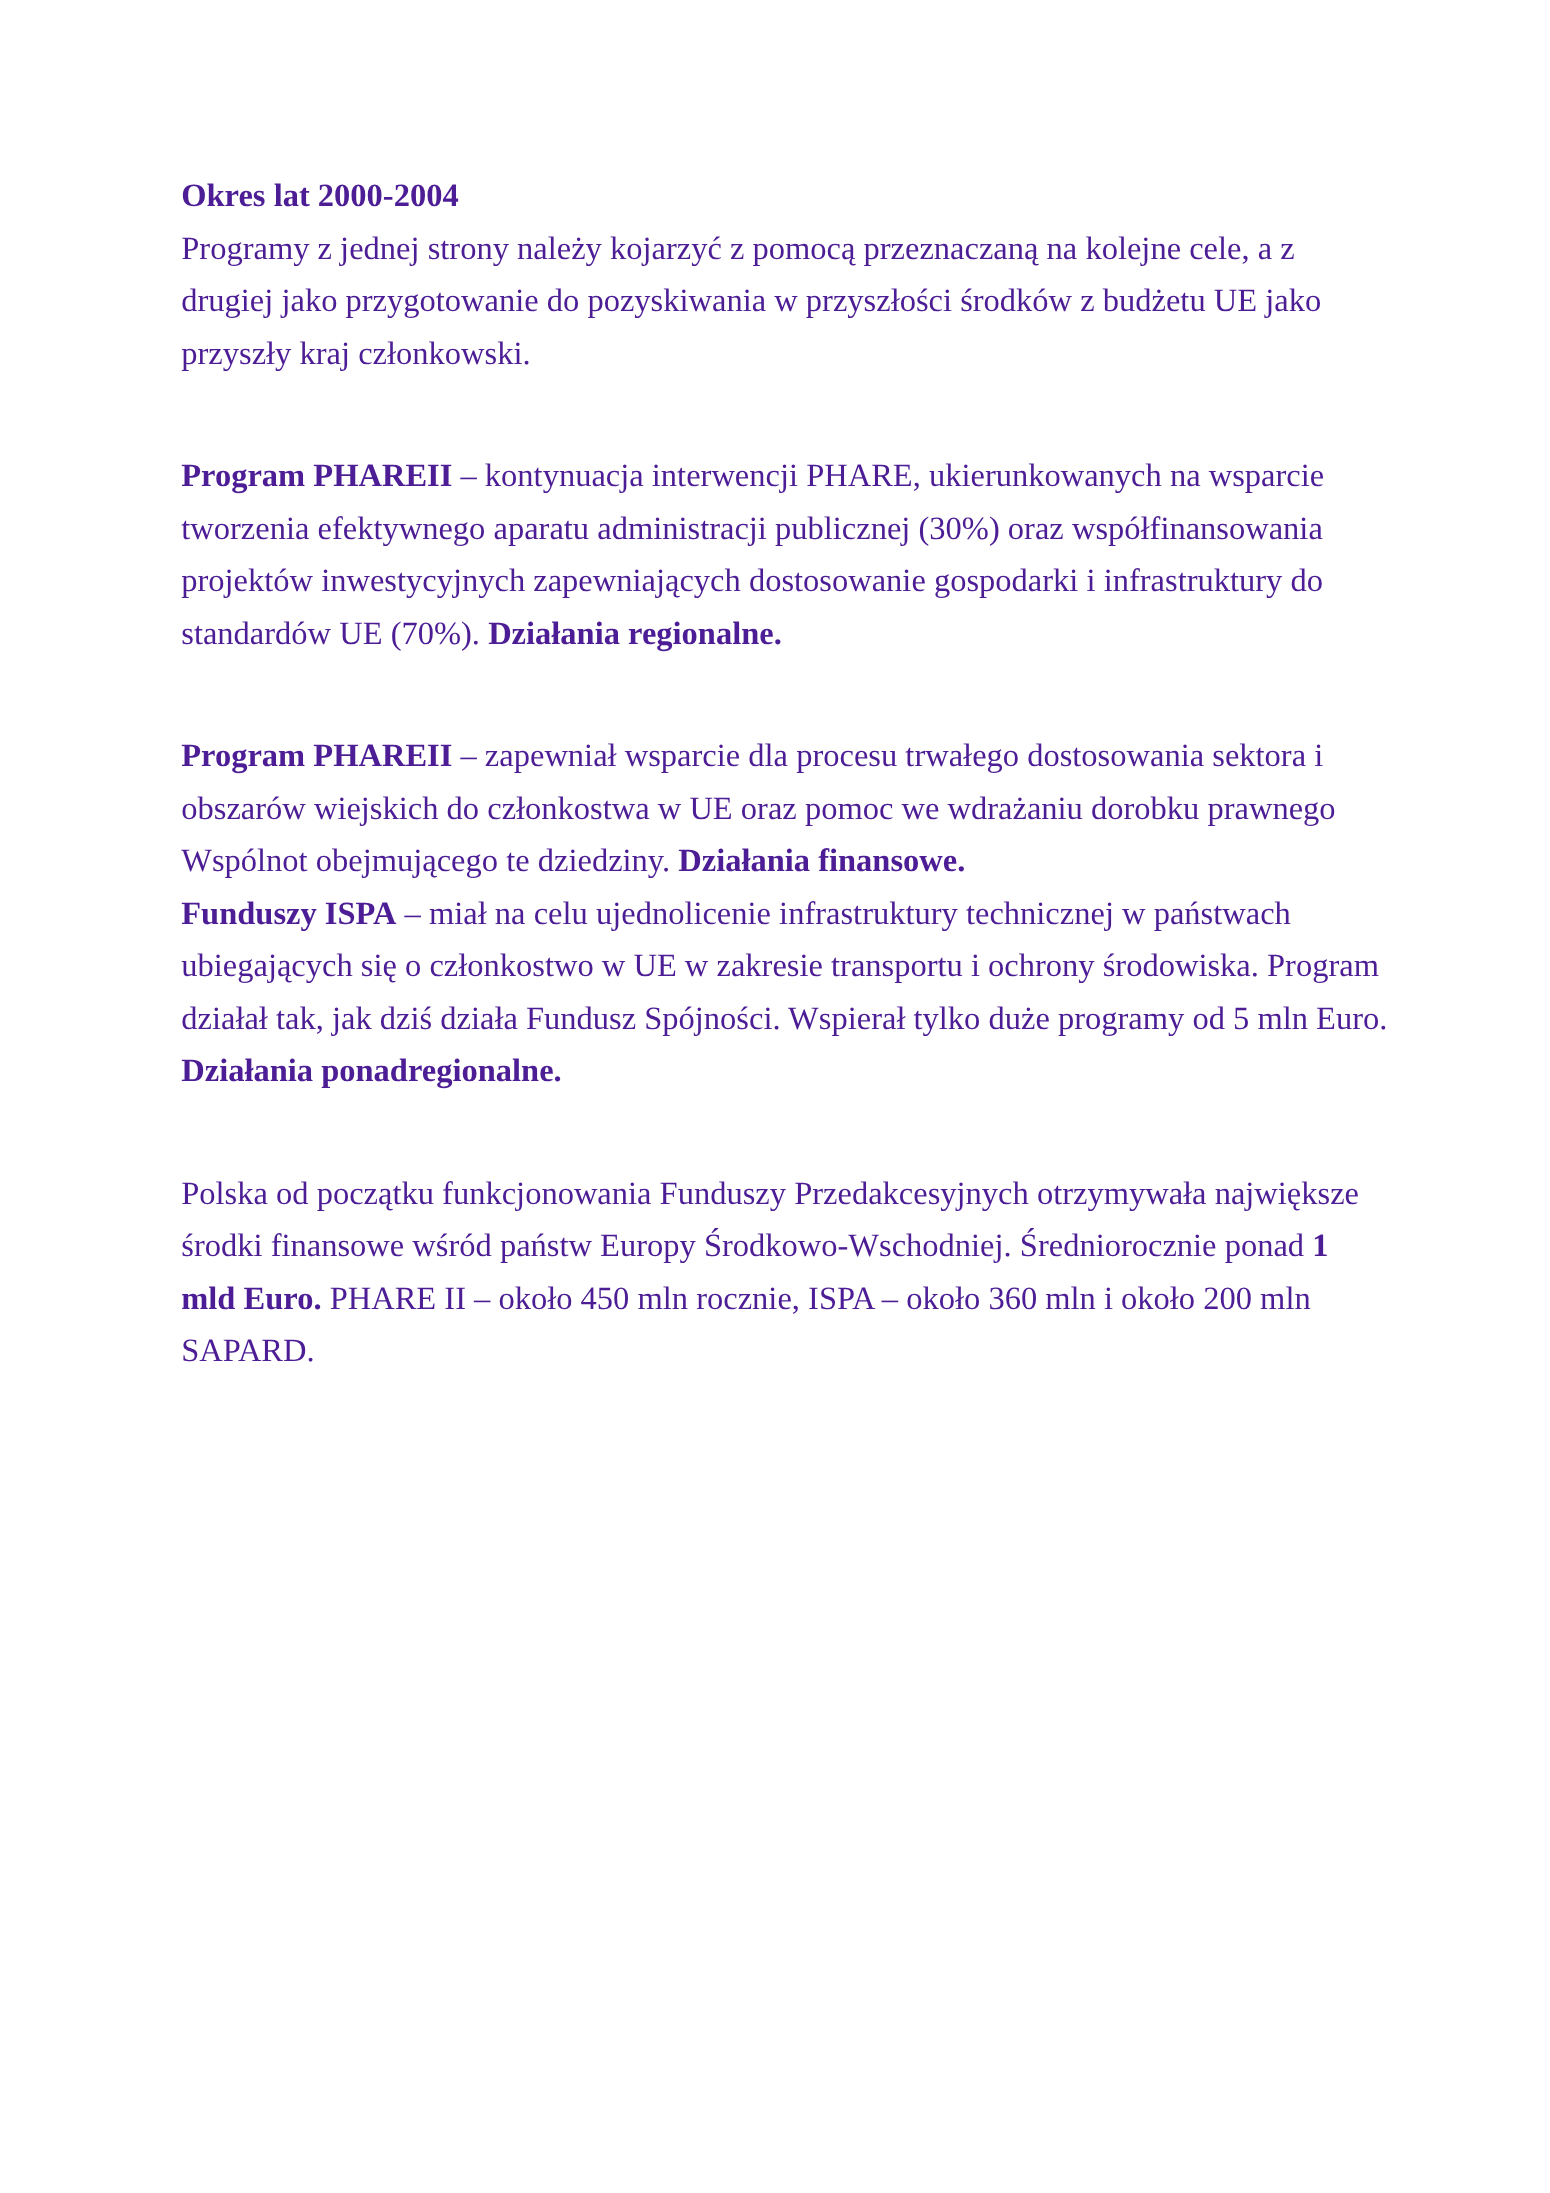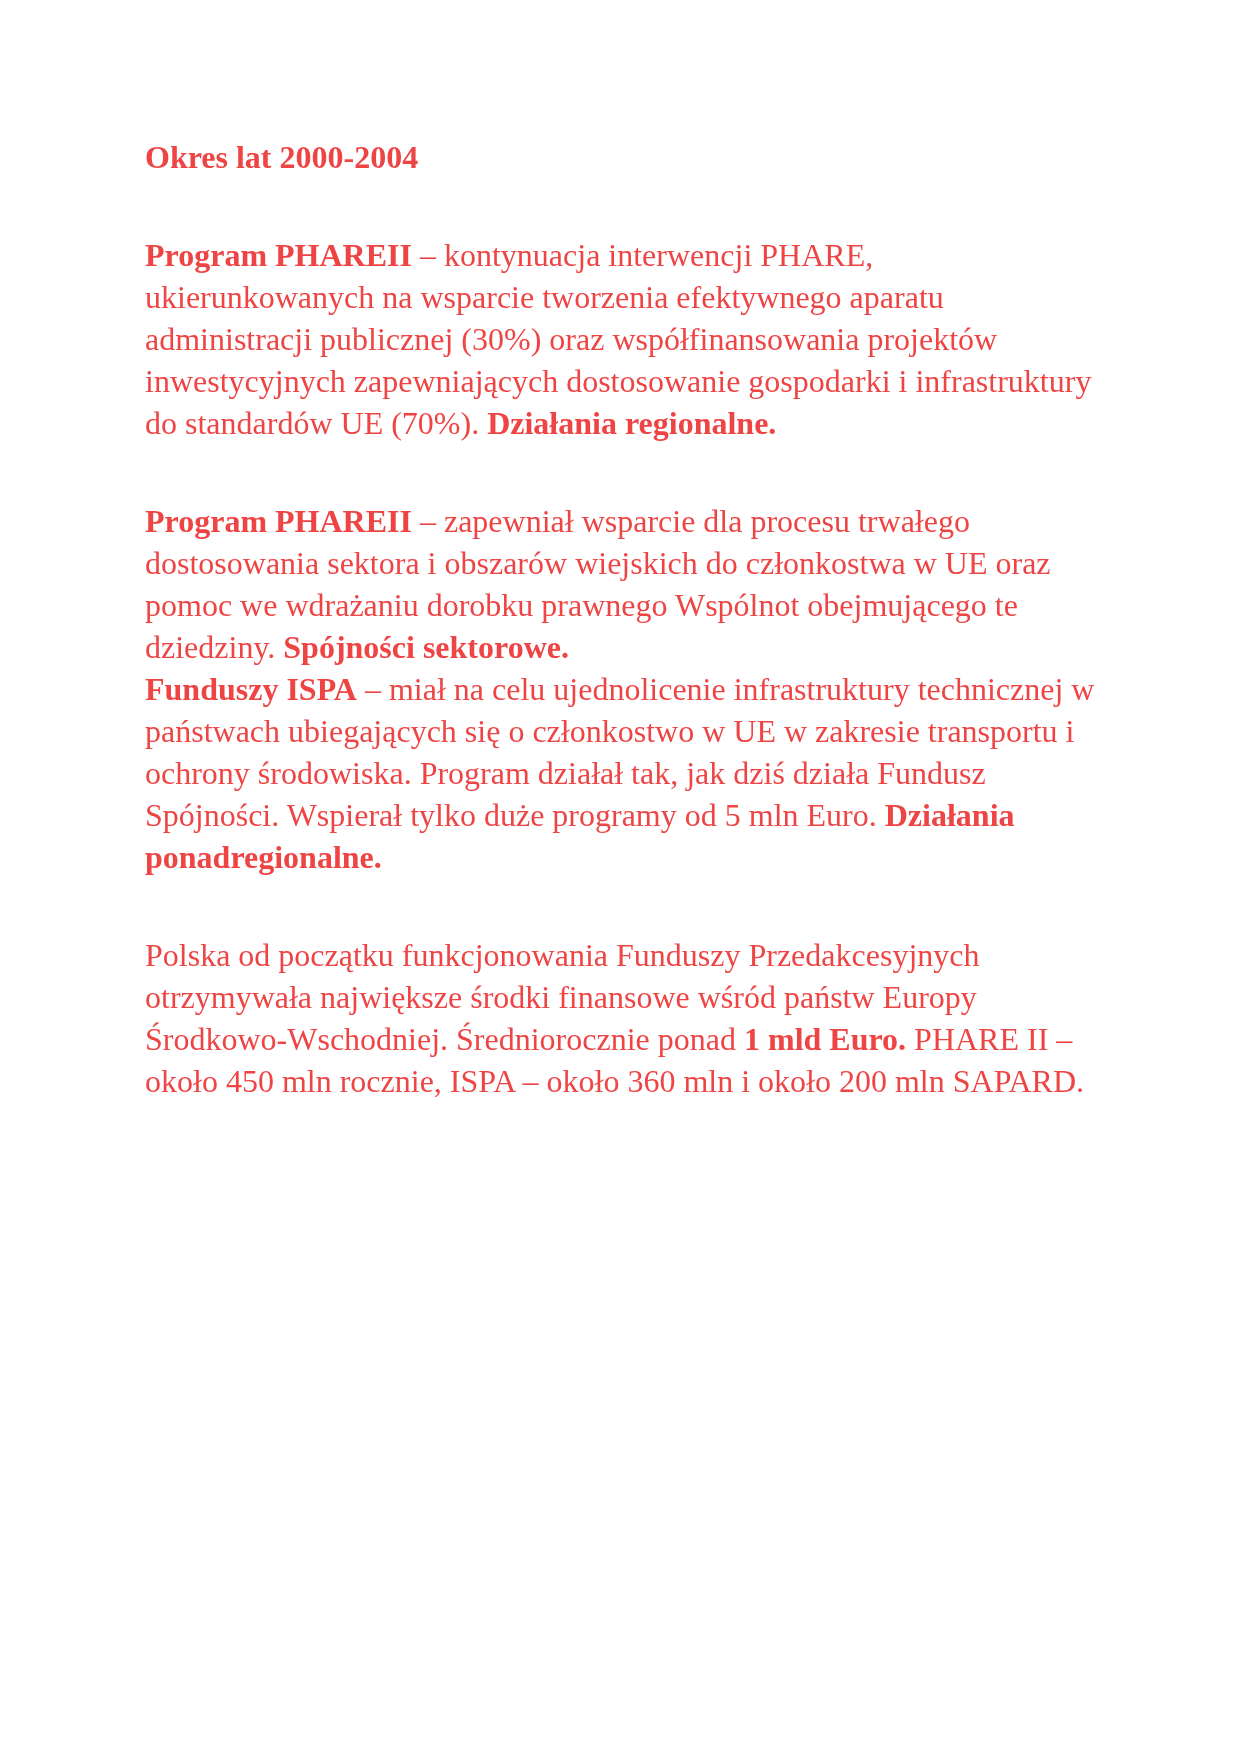--- a/index.html
+++ b/index.html
@@ -13,23 +13,23 @@
     height: 1754px;
     background: #ffffff;
     overflow: hidden;
   }
   .content {
     position: absolute;
     left: 145px;
     top: 136px;
     width: 965px;
     font-family: "Liberation Serif", "DejaVu Serif", serif;
-    font-size: 32px;
+    font-size: 26px;
     line-height: 42px;
-    color: #ef4444;
+    color: #4c1d95;
     text-align: left;
   }
   .para {
     margin: 0;
   }
   .para.gap-before {
     margin-top: 56px;
   }
   .bold {
     font-weight: bold;
@@ -37,23 +37,24 @@
 </style>
 </head>
 <body>
 
 <div class="page">
   <div class="content">
 
     <p class="para"><span class="bold">Okres lat 2000-2004</span></p>
 
 
+    <p class="para"><span>Programy z jednej strony należy kojarzyć z pomocą przeznaczaną na kolejne cele, a z drugiej jako przygotowanie do pozyskiwania w przyszłości środków z budżetu UE jako przyszły kraj członkowski.</span></p>
 
     <p class="para gap-before"><span class="bold">Program PHAREII</span><span> – kontynuacja interwencji PHARE, ukierunkowanych na wsparcie tworzenia efektywnego aparatu administracji publicznej (30%) oraz współfinansowania projektów inwestycyjnych zapewniających dostosowanie gospodarki i infrastruktury do standardów UE (70%). </span><span class="bold">Działania regionalne.</span></p>
 
-    <p class="para gap-before"><span class="bold">Program PHAREII</span><span> – zapewniał wsparcie dla procesu trwałego dostosowania sektora i obszarów wiejskich do członkostwa w UE oraz pomoc we wdrażaniu dorobku prawnego Wspólnot obejmującego te dziedziny. </span><span class="bold">Spójności sektorowe.</span></p>
+    <p class="para gap-before"><span class="bold">Program PHAREII</span><span> – zapewniał wsparcie dla procesu trwałego dostosowania sektora i obszarów wiejskich do członkostwa w UE oraz pomoc we wdrażaniu dorobku prawnego Wspólnot obejmującego te dziedziny. </span><span class="bold">Działania finansowe.</span></p>
 
     <p class="para"><span class="bold">Funduszy ISPA</span><span> – miał na celu ujednolicenie infrastruktury technicznej w państwach ubiegających się o członkostwo w UE w zakresie transportu i ochrony środowiska. Program działał tak, jak dziś działa Fundusz Spójności. Wspierał tylko duże programy od 5 mln Euro. </span><span class="bold">Działania ponadregionalne.</span></p>
 
     <p class="para gap-before"><span>Polska od początku funkcjonowania Funduszy Przedakcesyjnych otrzymywała największe środki finansowe wśród państw Europy Środkowo-Wschodniej. Średniorocznie ponad </span><span class="bold">1 mld Euro.</span><span> PHARE II – około 450 mln rocznie, ISPA – około 360 mln i około 200 mln SAPARD.</span></p>
 
   </div>
 </div>
 
 </body></html>

